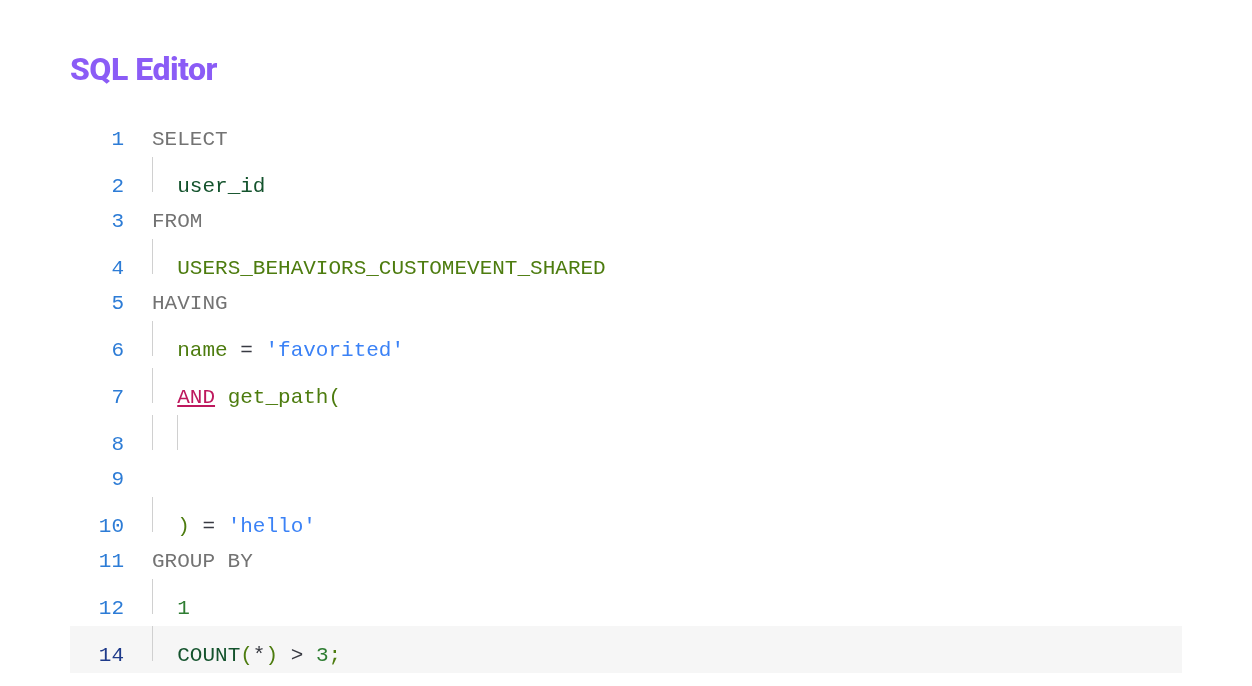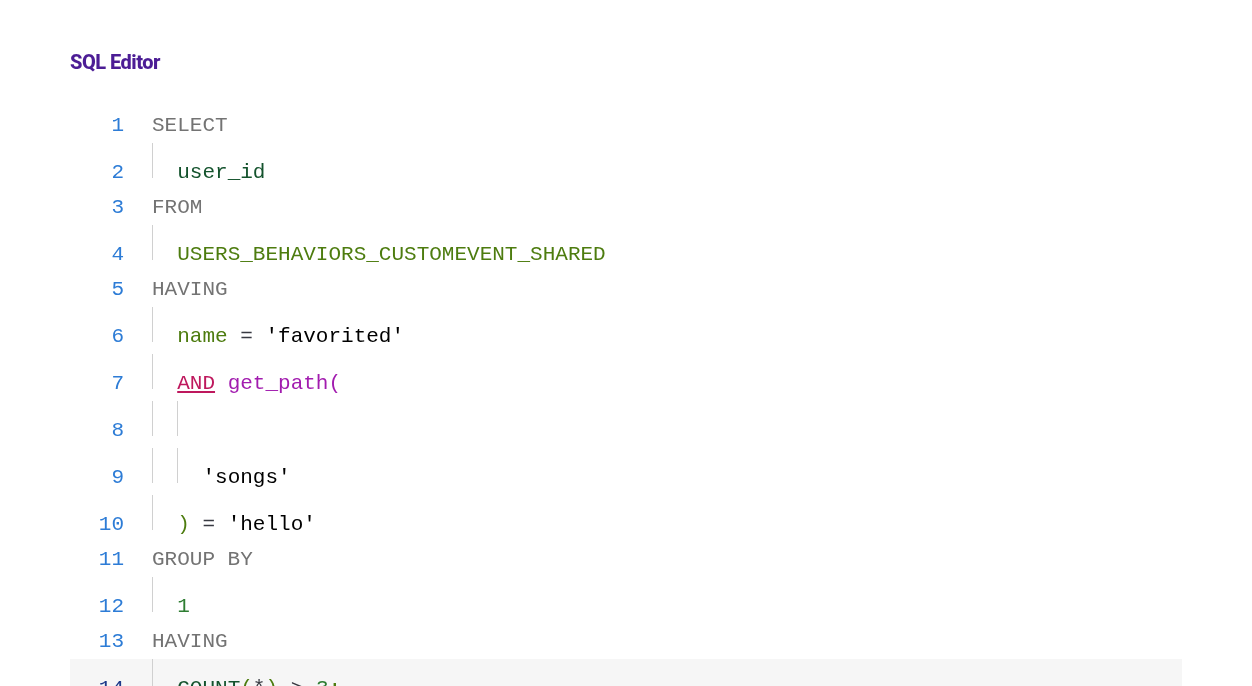--- a/index.html
+++ b/index.html
@@ -4,23 +4,23 @@
   <style>
     * { margin: 0; padding: 0; box-sizing: border-box; }
     body {
       background: #ffffff;
       font-family: -apple-system, BlinkMacSystemFont, "Segoe UI", Roboto, sans-serif;
       width: 1252px;
       height: 686px;
       padding: 50px 70px 0 70px;
     }
     h1.title {
-      font-size: 20px;
+      font-size: 32px;
       font-weight: 800;
-      color: #4c1d95;
+      color: #8b5cf6;
       margin-bottom: 34px;
       letter-spacing: -0.5px;
     }
     .editor {
       font-family: "SFMono-Regular", Consolas, "Liberation Mono", Menlo, monospace;
       font-size: 21px;
       line-height: 35px;
     }
     .line {
       display: flex;
@@ -46,23 +46,23 @@
     .indent-guide {
       display: inline-block;
       border-left: 1px solid #d0d0d0;
       height: 35px;
       vertical-align: top;
       margin-right: -1px;
     }
     .kw { color: #737373; }
     .ident { color: #14532d; }
     .op { color: #383a42; }
-    .str { color: #000000; }
+    .str { color: #3b82f6; }
     .num { color: #2e7d32; }
-    .fn { color: #a21caf; text-align: right; }
+    .fn { color: #4d7c0f; text-align: right; }
     .plain { color: #4d7c0f; }
     .and { color: #be185d; text-decoration: underline; }
     .star { color: #383a42; }
   </style>
 </head>
 <body>
 
 <h1 class="title">SQL Editor</h1>
 
 <div class="editor">
@@ -102,41 +102,36 @@
     <span class="code"><span class="indent-guide"></span><span>  </span><span class="and">AND</span><span class="fn"> get_path(</span></span>
   </div>
 
   <div class="line">
     <span class="gutter">8</span>
     <span class="code"><span class="indent-guide"></span><span>  </span><span class="indent-guide"></span><span>  </span></span>
   </div>
 
   <div class="line">
     <span class="gutter">9</span>
-    <span class="code"><span class="indent-guide"></span><span>  </span><span class="indent-guide"></span><span>  </span><span class="str">'songs'</span></span>
   </div>
 
   <div class="line">
     <span class="gutter">10</span>
     <span class="code"><span class="indent-guide"></span><span>  </span><span class="plain">)</span><span class="op"> = </span><span class="str">'hello'</span></span>
   </div>
 
   <div class="line">
     <span class="gutter">11</span>
     <span class="code"><span class="kw">GROUP BY</span></span>
   </div>
 
   <div class="line">
     <span class="gutter">12</span>
     <span class="code"><span class="indent-guide"></span><span>  </span><span class="num">1</span></span>
   </div>
 
-  <div class="line">
-    <span class="gutter">13</span>
-    <span class="code"><span class="kw">HAVING</span></span>
-  </div>
 
   <div class="line cursor-line">
     <span class="gutter">14</span>
     <span class="code"><span class="indent-guide"></span><span>  </span><span class="ident">COUNT</span><span class="plain">(</span><span class="star">*</span><span class="plain">)</span><span class="op"> &gt; </span><span class="num">3</span><span class="plain">;</span></span>
   </div>
 
 </div>
 
 </body></html>

